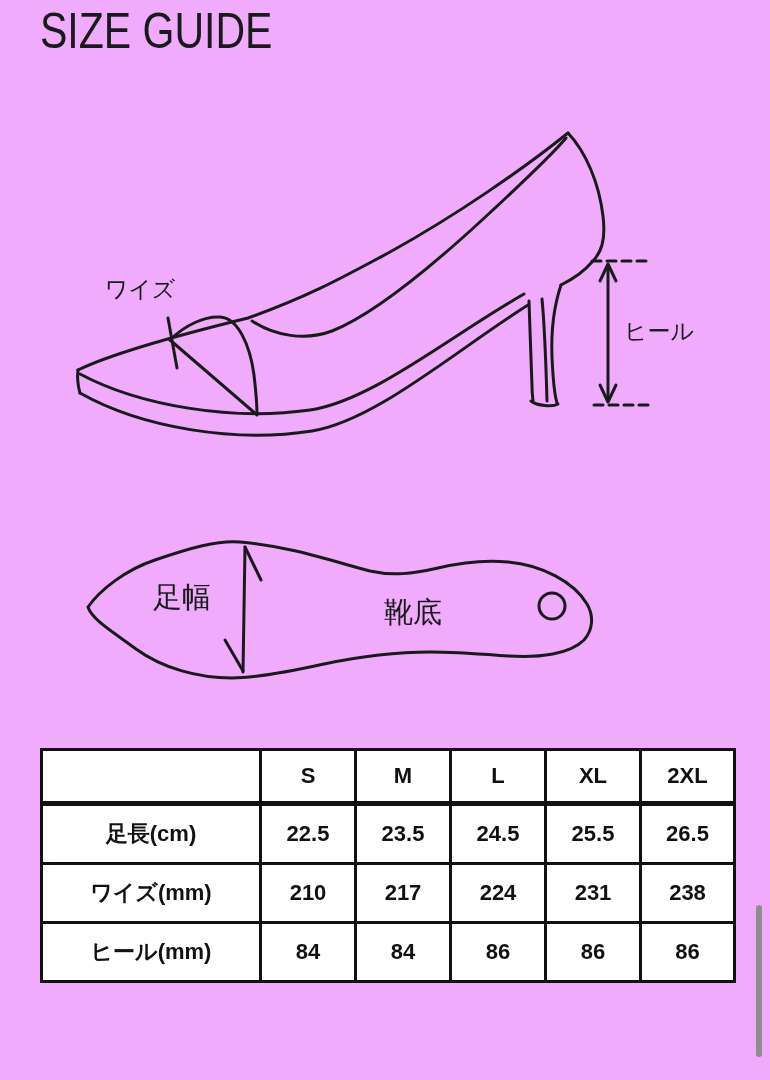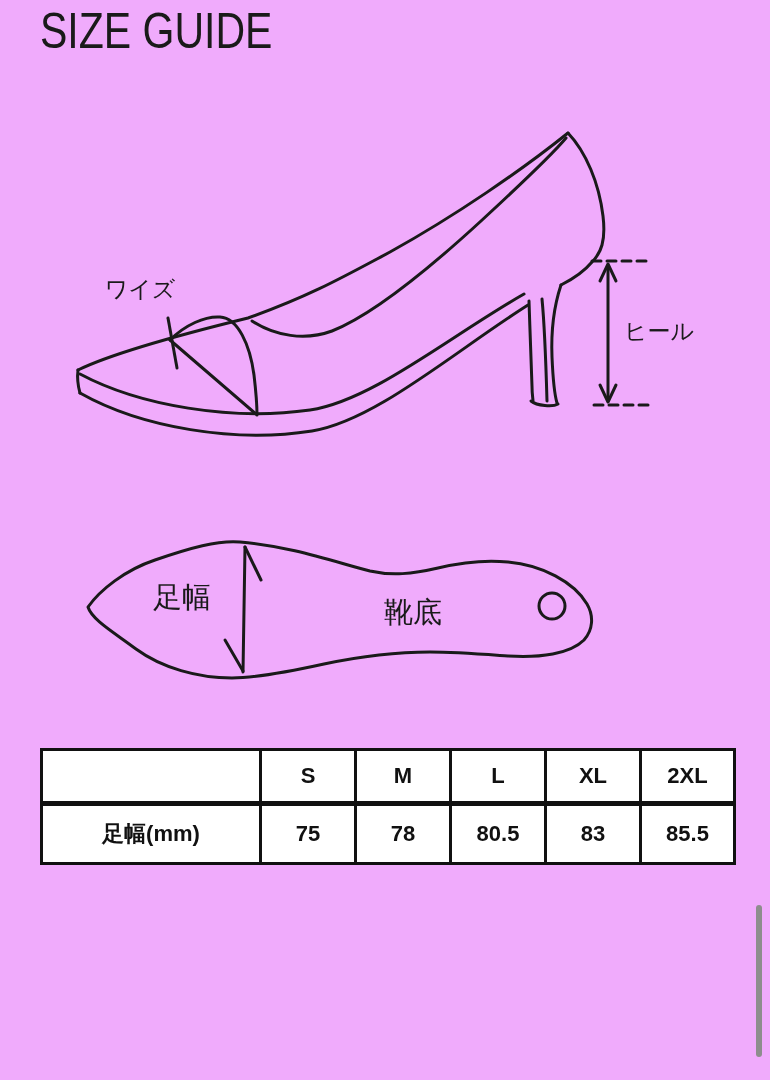--- a/index.html
+++ b/index.html
@@ -97,24 +97,40 @@
         <th></th>
       <th>S</th>
           <th>M</th>
           <th>L</th>
           <th>XL</th>
           <th>2XL</th>
         </tr>
     </thead>
     <tbody>
         <tr>
-          <td>足幅(mm)</td>
-          <td>75</td>
-          <td>78</td>
-          <td>80.5</td>
-          <td>83</td>
-          <td>85.5</td>
+          <td>足長(cm)</td>
+          <td>22.5</td>
+          <td>23.5</td>
+          <td>24.5</td>
+          <td>25.5</td>
+          <td>26.5</td>
+        </tr>
+        <tr>
+          <td>ワイズ(mm)</td>
+          <td>210</td>
+          <td>217</td>
+          <td>224</td>
+          <td>231</td>
+          <td>238</td>
+        </tr>
+        <tr>
+          <td>ヒール(mm)</td>
+          <td>84</td>
+          <td>84</td>
+          <td>86</td>
+          <td>86</td>
+          <td>86</td>
         </tr>
       </tbody>
   </table>
 
   <div class="scroll-thumb"></div>
 </div>
 
 </body></html>

